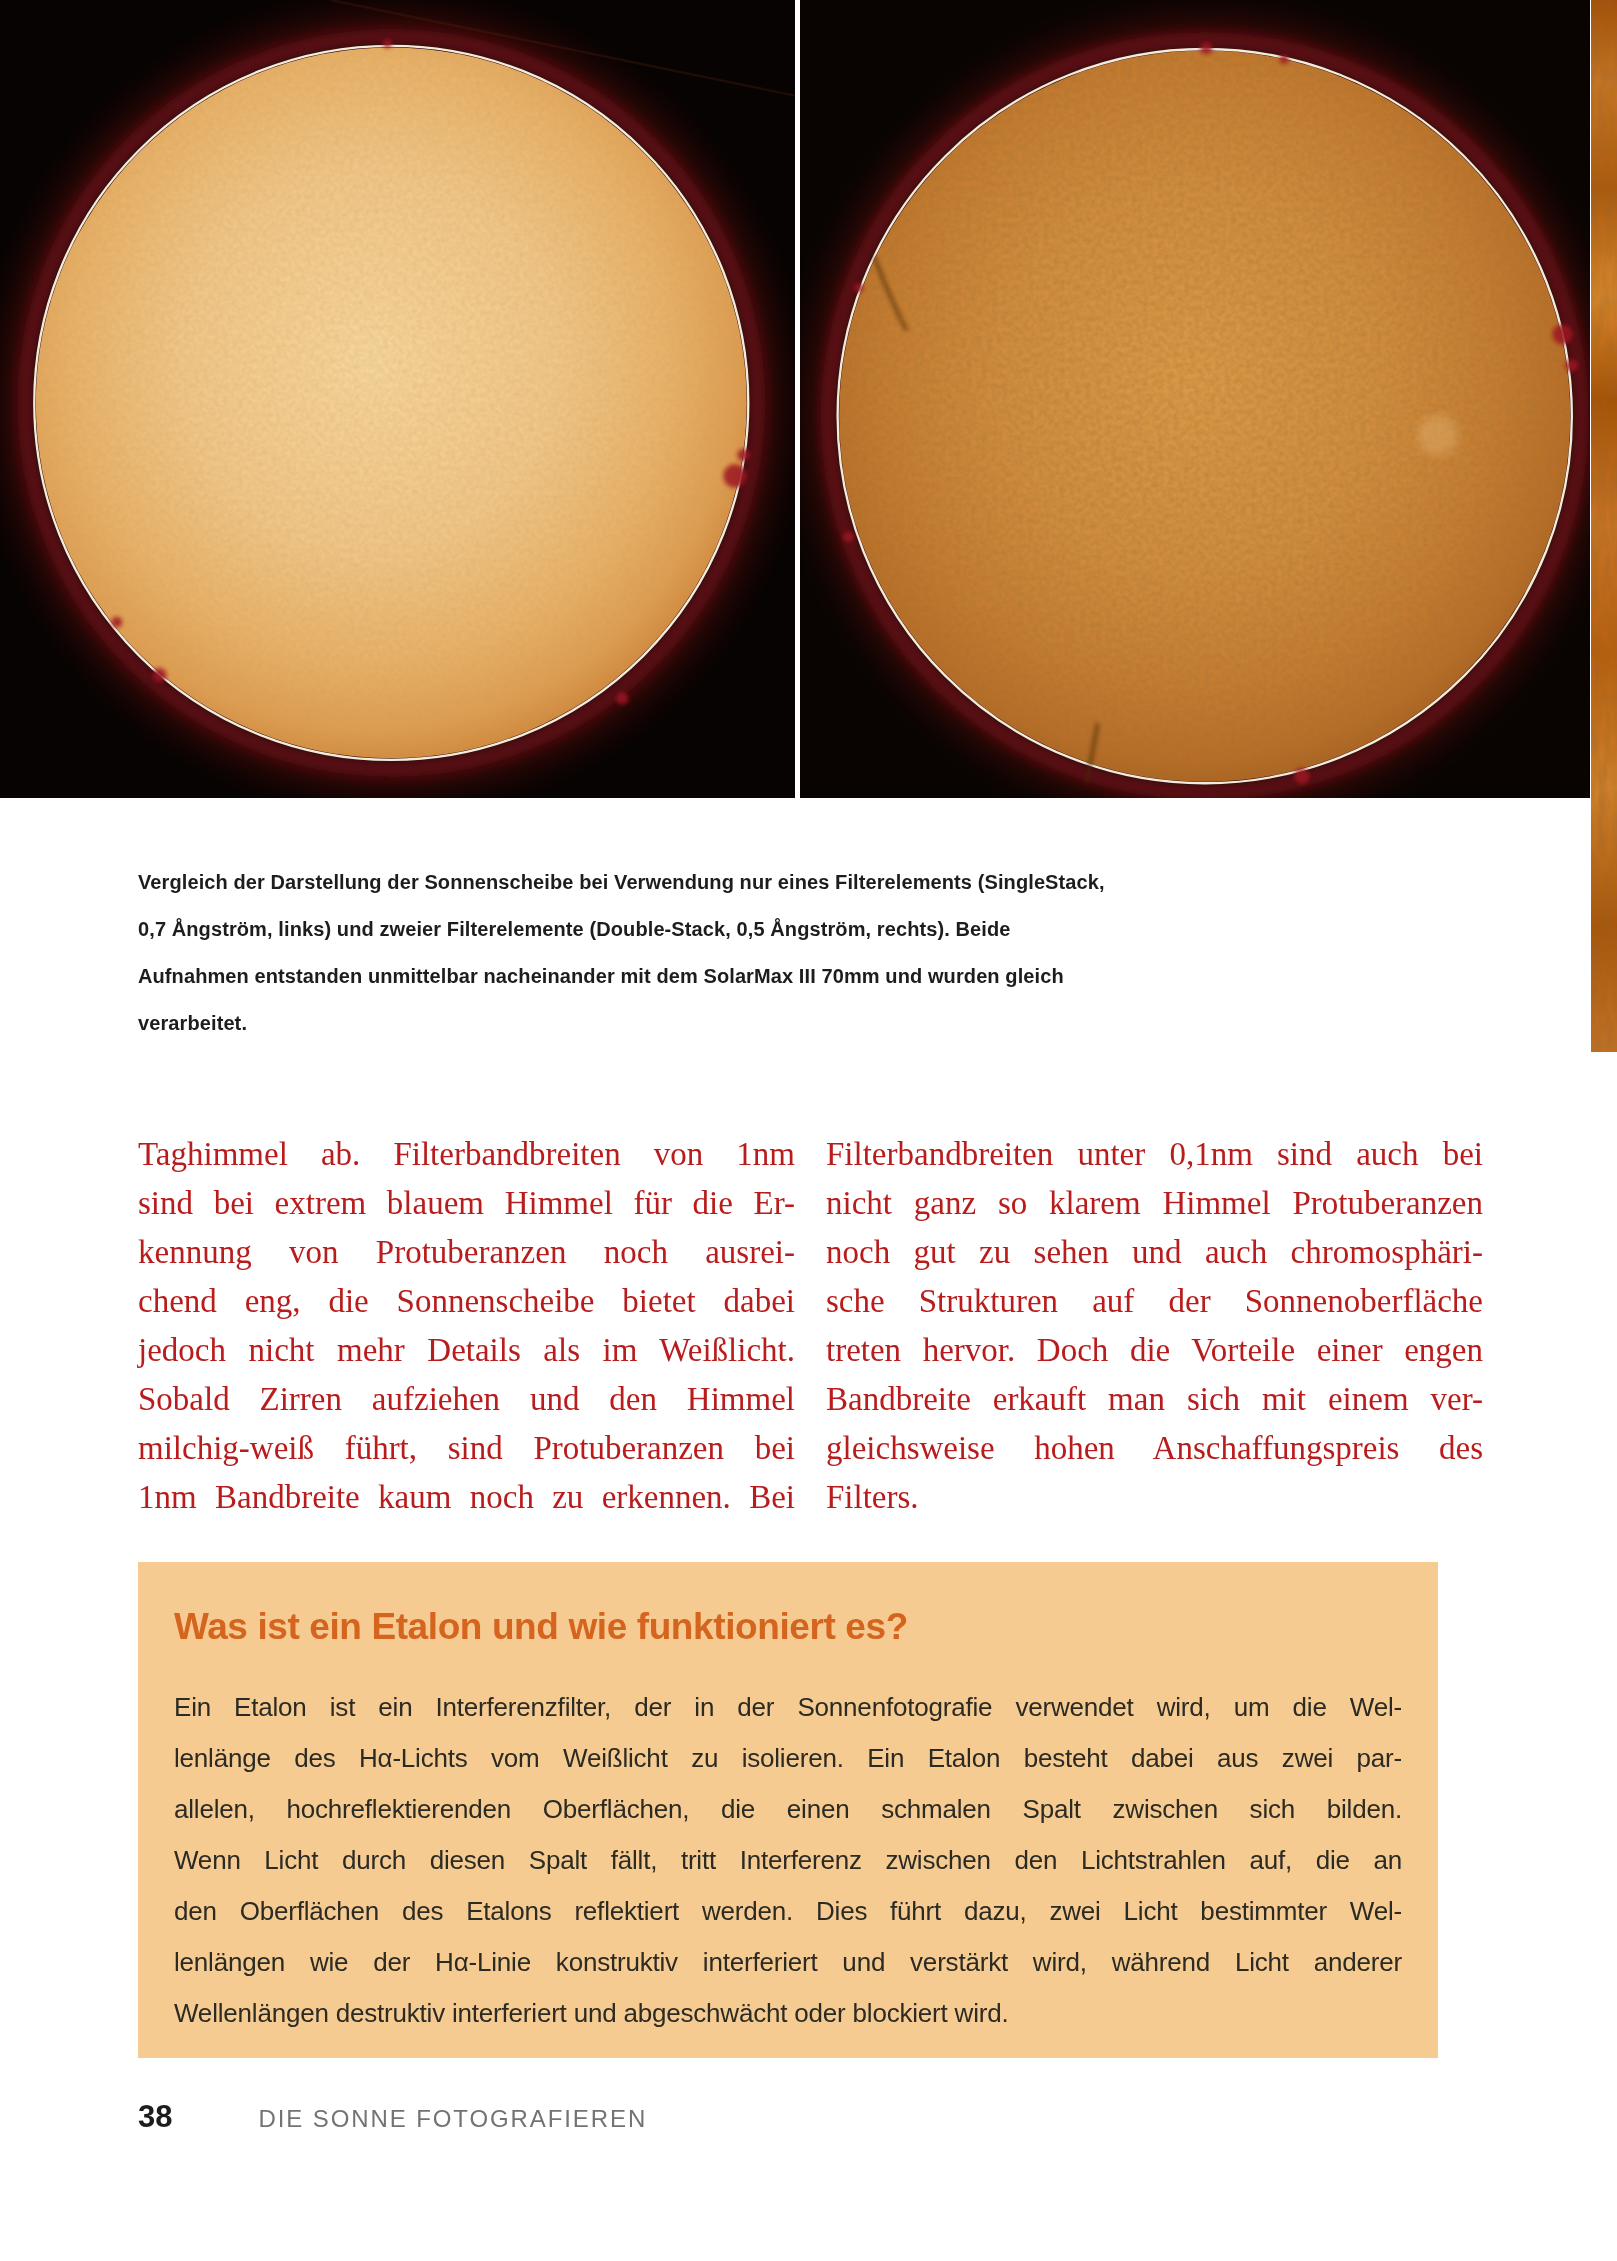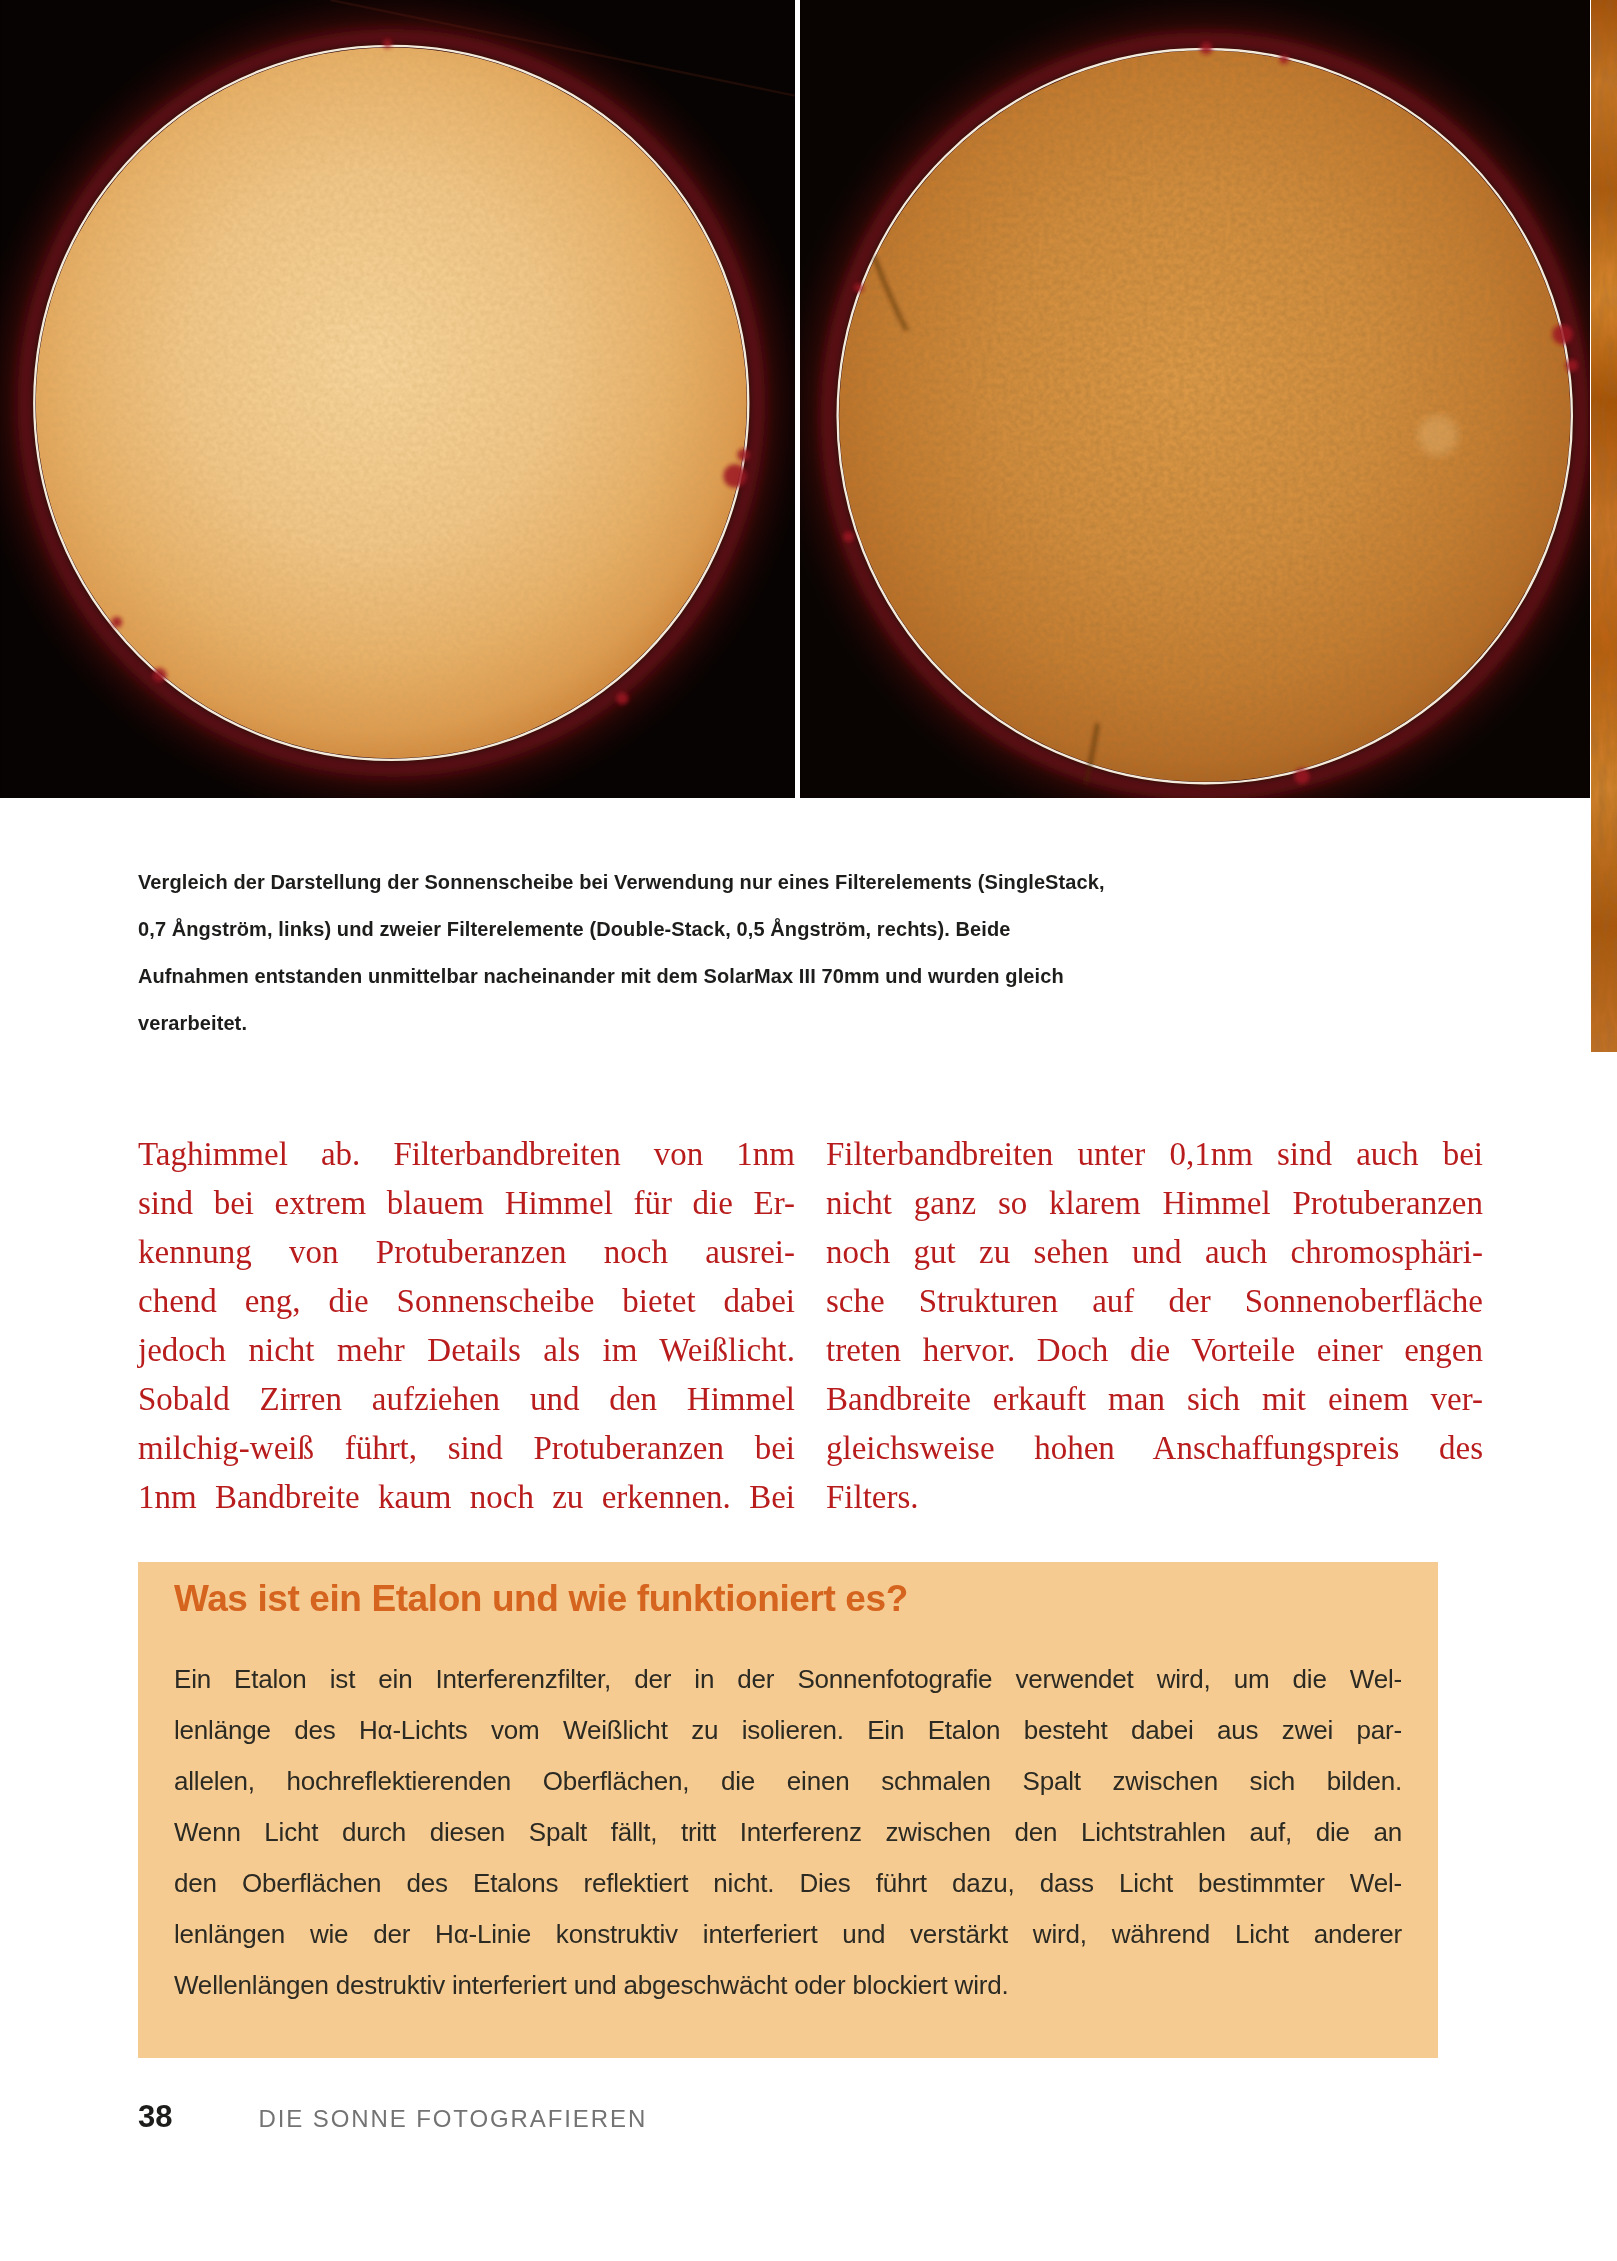--- a/index.html
+++ b/index.html
@@ -51,21 +51,21 @@
   .col { width:657px; }
   .jlines > div { text-align:justify; text-align-last:justify; }
   .jlines.endpara > div:last-child { text-align-last:left; }
 
   
   .infobox {
     position:absolute; left:138px; top:1562px;
     width:1300px; height:496px;
     background:#f6cb92;
     box-sizing:border-box;
-    padding:16px 36px 0 36px;
+    padding:44px 36px 0 36px;
   }
   .infobox h2 {
     margin:0;
     font-size:37px; font-weight:700; letter-spacing:-0.4px;
     color:#d4641e;
   }
   .boxbody {
     margin-top:34px;
     font-size:26px; line-height:51px; letter-spacing:-0.2px;
     color:#2b2a23;
@@ -248,21 +248,21 @@
       </div>
   </div>
 
   <div class="infobox">
     <h2>Was ist ein Etalon und wie funktioniert es?</h2>
     <div class="boxbody jlines endpara">
         <div>Ein Etalon ist ein Interferenzfilter, der in der Sonnenfotografie verwendet wird, um die Wel-</div>
         <div>lenlänge des Hα-Lichts vom Weißlicht zu isolieren. Ein Etalon besteht dabei aus zwei par-</div>
         <div>allelen, hochreflektierenden Oberflächen, die einen schmalen Spalt zwischen sich bilden.</div>
         <div>Wenn Licht durch diesen Spalt fällt, tritt Interferenz zwischen den Lichtstrahlen auf, die an</div>
-        <div>den Oberflächen des Etalons reflektiert nicht. Dies führt dazu, dass Licht bestimmter Wel-</div>
+        <div>den Oberflächen des Etalons reflektiert werden. Dies führt dazu, zwei Licht bestimmter Wel-</div>
         <div>lenlängen wie der Hα-Linie konstruktiv interferiert und verstärkt wird, während Licht anderer</div>
         <div>Wellenlängen destruktiv interferiert und abgeschwächt oder blockiert wird.</div>
       </div>
   </div>
 
   <div class="footer">
     <span class="pagenum">38</span>
     <span class="chapter">DIE SONNE FOTOGRAFIEREN</span>
   </div>
 

